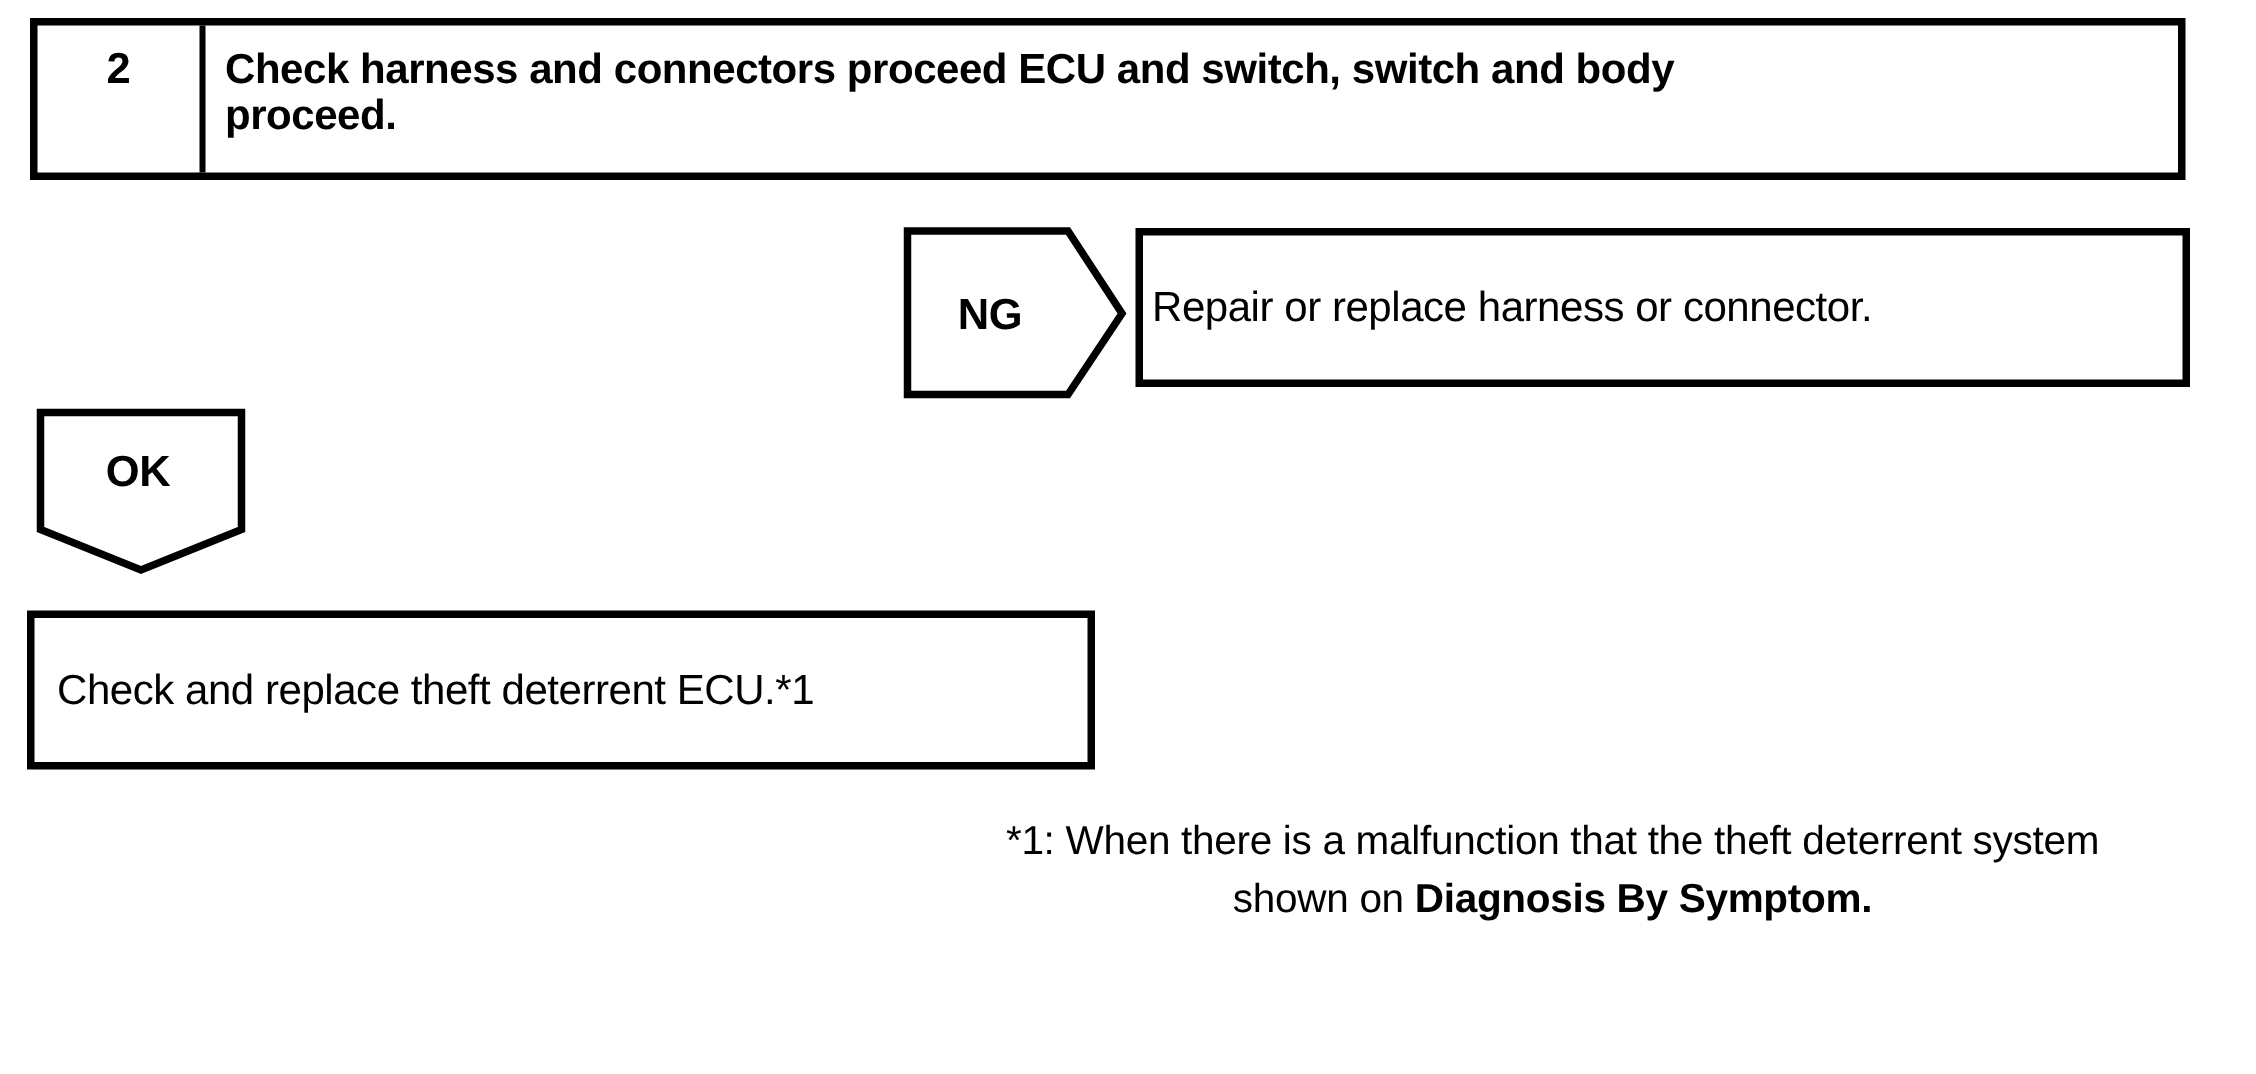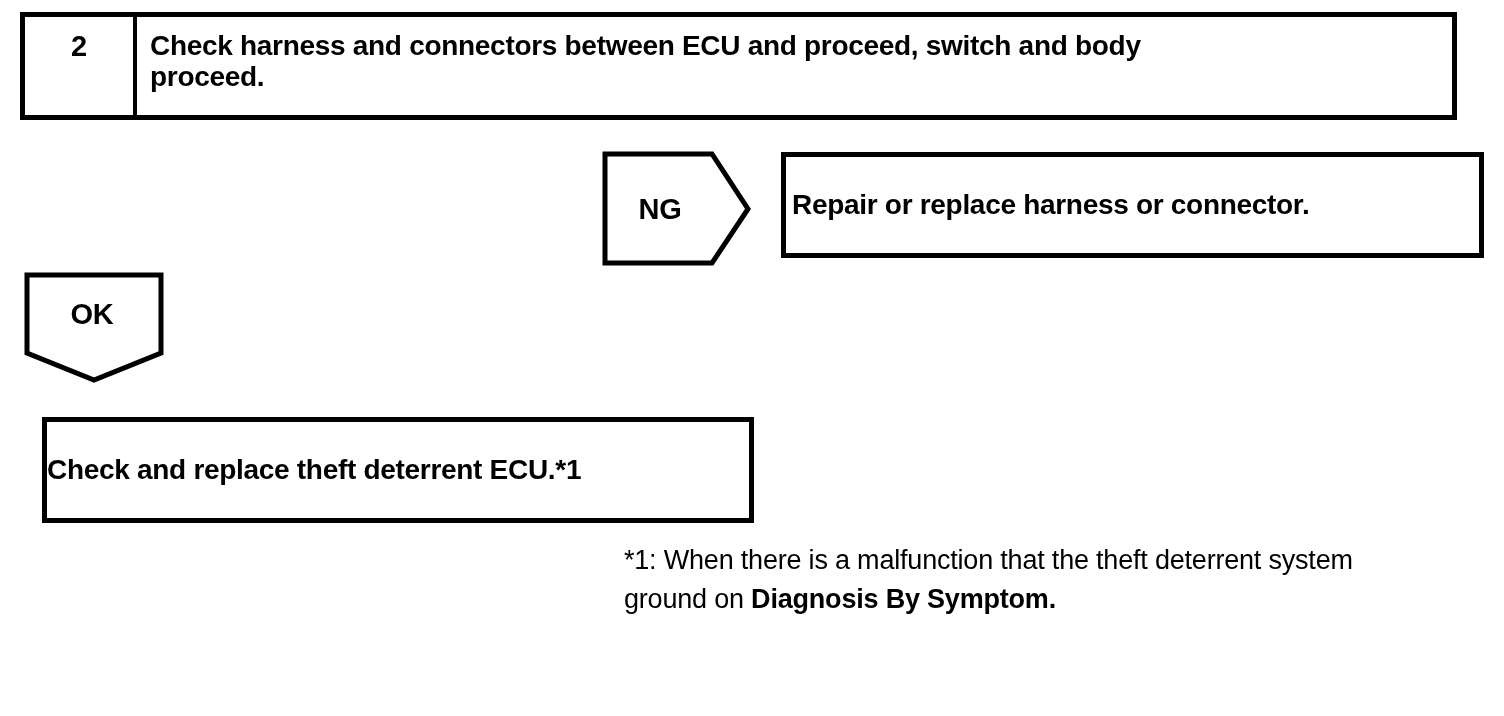--- a/index.html
+++ b/index.html
@@ -51,53 +51,54 @@
     letter-spacing: -0.3px;
   }
   
   .action-box {
     position: absolute;
     border: 5px solid #000;
     background: #fff;
     display: flex;
     align-items: center;
     font-size: 28px;
-    font-weight: bold;
+    font-weight: normal;
     letter-spacing: -0.3px;
-    margin-left: 24px;
   }
   .repair-box {
     left: 757px; top: 152px;
     width: 703px; height: 106px;
     padding-left: 6px;
   }
   .result-box {
-    left: 18px; top: 417px;
+    left: 18px; top: 407px;
     width: 712px; height: 106px;
+    padding-left: 15px;
   }
   
   .footnote {
     position: absolute;
-    left: 624px; top: 541px;
+    left: 600px; top: 541px;
     width: 870px;
     font-size: 27px;
     line-height: 39px;
     letter-spacing: -0.2px;
+    text-align: center;
   }
   .footnote .bold { font-weight: bold; }
 </style>
 </head>
 <body>
 
 <div class="page">
 
   <div class="step-box">
     <div class="step-num">2</div>
     <div class="step-text">
-      <span>Check harness and connectors between ECU and proceed, switch and body</span><br>
+      <span>Check harness and connectors proceed ECU and switch, switch and body</span><br>
       <span>proceed.</span>
     </div>
   </div>
 
   <svg class="ng-shape" width="152" height="116" viewBox="0 0 152 116">
     <polygon points="3,3 110,3 146,58 110,112 3,112" fill="#ffffff" stroke="#000000" stroke-width="5"></polygon>
     <text class="shape-label" x="58" y="68">NG</text>
   </svg>
 
   <div class="action-box repair-box">
@@ -108,16 +109,16 @@
     <polygon points="3,3 137,3 137,81 70,108 3,81" fill="#ffffff" stroke="#000000" stroke-width="5"></polygon>
     <text class="shape-label" x="68" y="52">OK</text>
   </svg>
 
   <div class="action-box result-box">
     <span>Check and replace theft deterrent ECU.*1</span>
   </div>
 
   <div class="footnote">
     <div>*1: When there is a malfunction that the theft deterrent system</div>
-    <div><span>ground on </span><span class="bold">Diagnosis By Symptom.</span></div>
+    <div><span>shown on </span><span class="bold">Diagnosis By Symptom.</span></div>
   </div>
 
 </div>
 
 </body></html>

